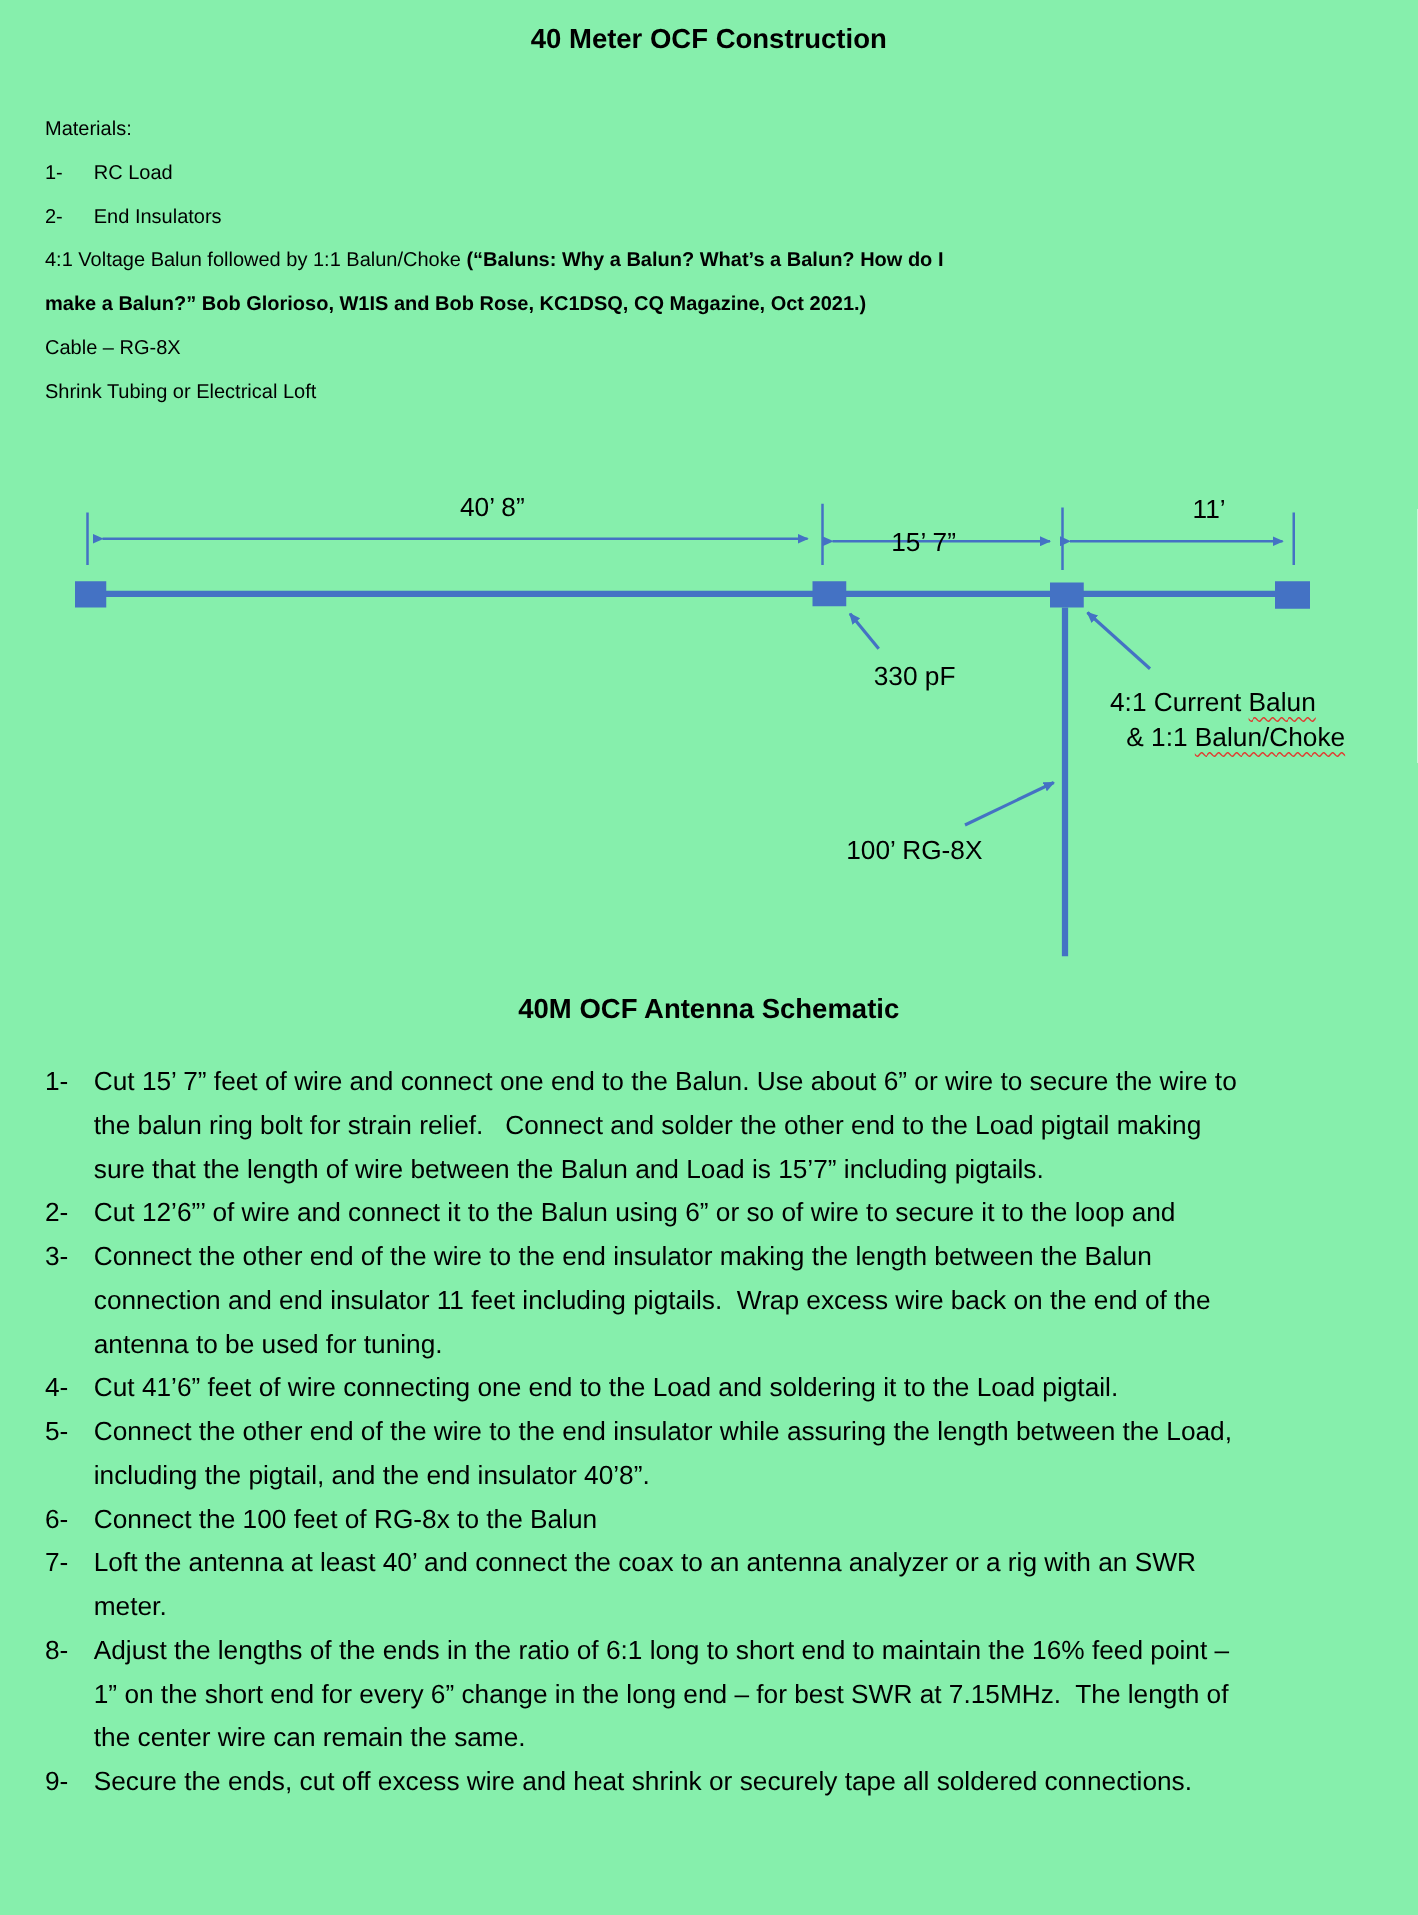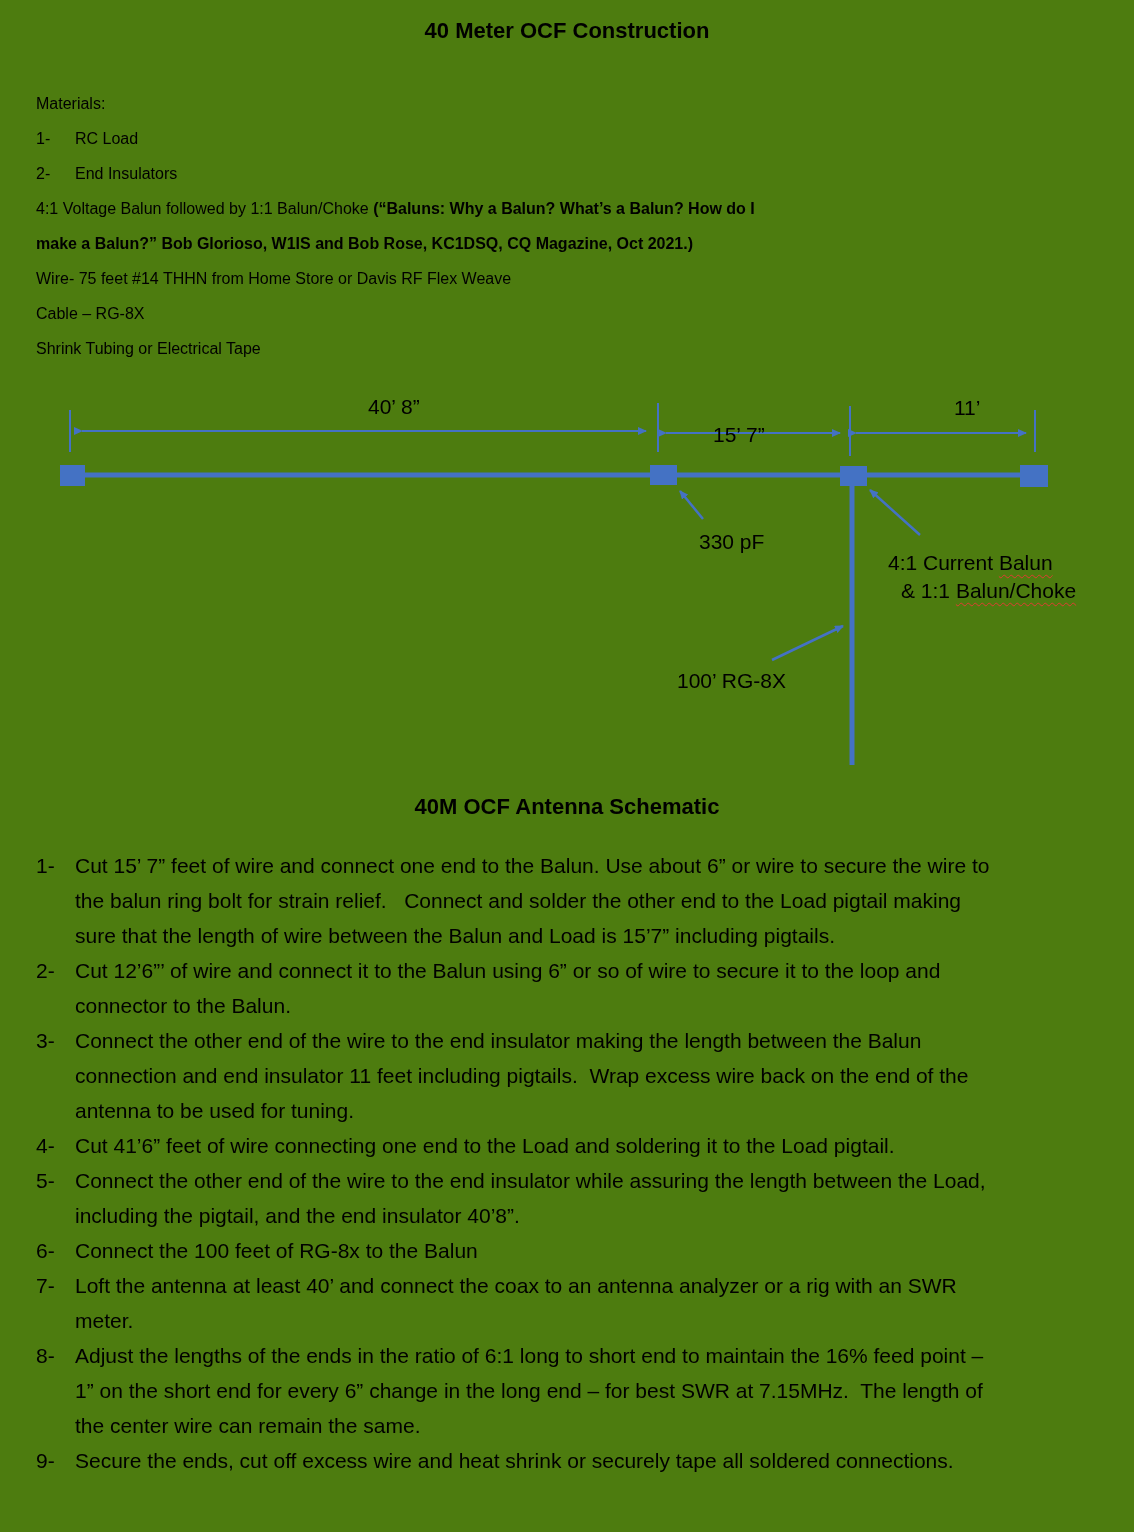--- a/index.html
+++ b/index.html
@@ -1,17 +1,17 @@
 <!DOCTYPE html>
 <html><head>
 <meta charset="utf-8">
 <style>
   html,body { margin:0; padding:0; background:#ffffff; }
   .page {
-    position:relative; width:1134px; height:1532px; background:#4d7c0f;
+    position:relative; width:1134px; height:1532px; background:#86efac;
     font-family:"Liberation Sans", sans-serif; color:#000; overflow:hidden;
   }
   .title {
     position:absolute; top:18px; left:0; width:100%;
     text-align:center; font-size:22px; font-weight:600;
   }
   .materials { position:absolute; left:36px; top:86px; }
   .mline { line-height:35px; font-size:16px; white-space:pre; }
   .mrow { display:grid; grid-template-columns:39px auto; }
   .bold { font-weight:bold; }
@@ -49,23 +49,22 @@
     <div class="mrow">
       <span class="mline">1-</span>
       <span class="mline">RC Load</span>
     </div>
     <div class="mrow">
       <span class="mline">2-</span>
       <span class="mline">End Insulators</span>
     </div>
     <div class="mline"><span>4:1 Voltage Balun followed by 1:1 Balun/Choke </span><span class="bold">(“Baluns: Why a Balun? What’s a Balun? How do I</span></div>
     <div class="mline bold">make a Balun?” Bob Glorioso, W1IS and Bob Rose, KC1DSQ, CQ Magazine, Oct 2021.)</div>
-    <div class="mline">Wire- 75 feet #14 THHN from Home Store or Davis RF Flex Weave</div>
     <div class="mline">Cable – RG-8X</div>
-    <div class="mline">Shrink Tubing or Electrical Tape</div>
+    <div class="mline">Shrink Tubing or Electrical Loft</div>
   </div>
 
   <svg class="schem-svg" width="1134" height="420" viewBox="0 0 1134 420">
     <defs>
       <marker id="ah" markerWidth="9" markerHeight="8" refX="8" refY="4" orient="auto" markerUnits="userSpaceOnUse">
         <path d="M0,0 L9,4 L0,8 z" fill="#4472C4"></path>
       </marker>
     </defs>
 
     <line x1="70" y1="30" x2="70" y2="72" stroke="#4472C4" stroke-width="2"></line>
@@ -107,21 +106,20 @@
       <span>
         <div class="sline">Cut 15’ 7” feet of wire and connect one end to the Balun. Use about 6” or wire to secure the wire to</div>
         <div class="sline">the balun ring bolt for strain relief.   Connect and solder the other end to the Load pigtail making</div>
         <div class="sline">sure that the length of wire between the Balun and Load is 15’7” including pigtails.</div>
       </span>
     </div>
     <div class="step">
       <span class="snum">2-</span>
       <span>
         <div class="sline">Cut 12’6”’ of wire and connect it to the Balun using 6” or so of wire to secure it to the loop and</div>
-        <div class="sline">connector to the Balun.</div>
       </span>
     </div>
     <div class="step">
       <span class="snum">3-</span>
       <span>
         <div class="sline">Connect the other end of the wire to the end insulator making the length between the Balun</div>
         <div class="sline">connection and end insulator 11 feet including pigtails.  Wrap excess wire back on the end of the</div>
         <div class="sline">antenna to be used for tuning.</div>
       </span>
     </div>

